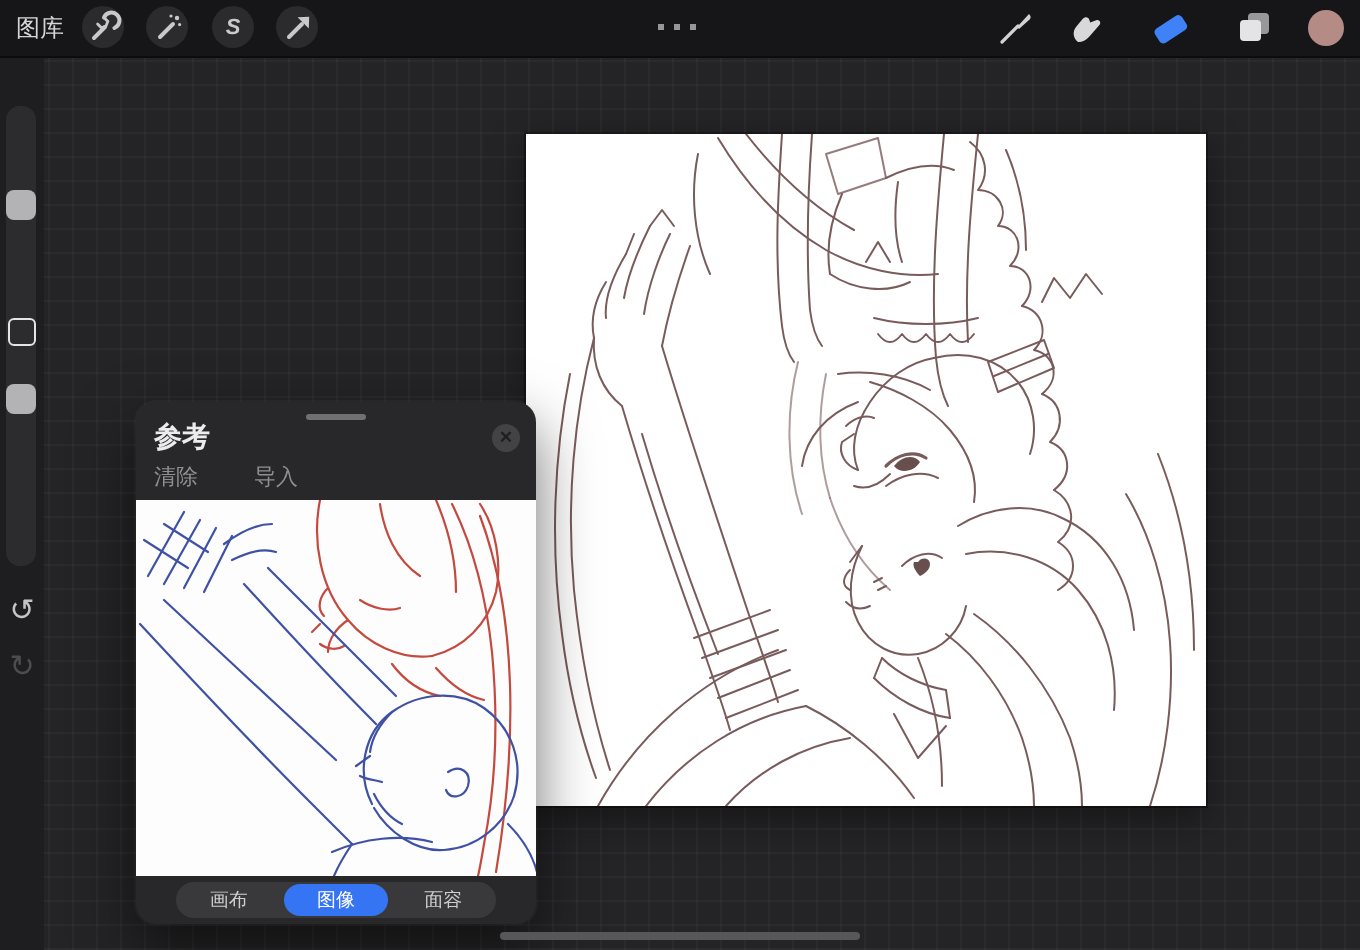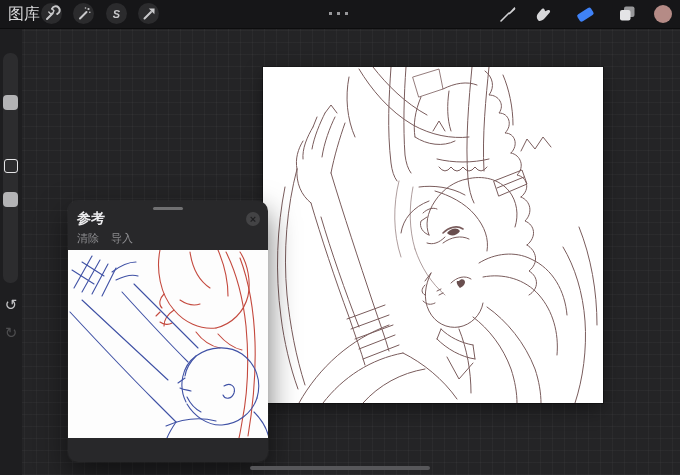--- a/index.html
+++ b/index.html
@@ -7,21 +7,21 @@
        font-family:"Liberation Sans","DejaVu Sans",sans-serif;
        background-color:#242426;
        background-image:
          repeating-linear-gradient(0deg, rgba(255,255,255,0.03) 0 1px, transparent 1px 12px),
          repeating-linear-gradient(90deg, rgba(255,255,255,0.03) 0 1px, transparent 1px 12px);
        user-select:none;}
   
   .topbar{position:absolute;left:0;top:0;width:680px;height:28px;background:#161618;
           border-bottom:1px solid #0c0c0d;z-index:30;}
   .gallery{position:absolute;left:8px;top:0;height:28px;line-height:28px;
-           font-size:16px;color:#d6d6d8;}
+           font-size:12px;color:#d6d6d8;}
   .toolcircle{position:absolute;top:3px;width:21px;height:21px;border-radius:50%;
               background:#2b2b2d;display:flex;align-items:center;justify-content:center;}
   .t1{left:41px}.t2{left:73px}.t3{left:106px}.t4{left:138px}
   .s-glyph{font-size:11px;font-style:italic;font-weight:bold;color:#c9c9cb;}
   .ricon{position:absolute;top:3px;width:22px;height:22px;display:flex;align-items:center;justify-content:center;}
   .r1{left:497px}.r2{left:532px}.r3{left:574px}.r4{left:616px}.r5{left:652px}
   .colorswatch{width:18px;height:18px;border-radius:50%;background:#b58b86;}
   .dots{position:absolute;left:329px;top:12px;display:flex;gap:5px;}
   .dots span{width:3px;height:3px;background:#97979a;display:block;}
   
@@ -37,21 +37,21 @@
   .canvas{position:absolute;left:263px;top:67px;width:340px;height:336px;background:#fff;
           box-shadow:0 0 0 1px rgba(0,0,0,0.35),0 6px 18px rgba(0,0,0,0.4);z-index:5;}
   
   .refpanel{position:absolute;left:42px;top:201px;width:200px;height:261px;background:#28282a;
             border-radius:10px;overflow:hidden;z-index:40;
             box-shadow:0 12px 30px rgba(0,0,0,0.55),0 0 0 1px rgba(255,255,255,0.04);margin-left:26px;}
   .draghandle{position:absolute;left:85px;top:6px;width:30px;height:3px;background:#707072;border-radius:2px;}
   .reftitle{position:absolute;left:9px;top:9px;font-size:14px;font-weight:bold;color:#ececee;}
   .refclose{position:absolute;right:8px;top:11px;width:14px;height:14px;border-radius:50%;background:#434345;
             color:#1f1f21;font-size:11px;font-weight:bold;line-height:14px;text-align:center;}
-  .refmenu{position:absolute;left:9px;top:30px;display:flex;gap:12px;}
+  .refmenu{position:absolute;left:9px;top:30px;display:flex;gap:28px;}
   .refmenu span{font-size:11px;color:#8f8f92;}
   .refimg{position:absolute;left:0;top:49px;width:200px;height:188px;background:#fdfdfd;}
   .segbar{position:absolute;left:20px;top:240px;width:160px;height:18px;background:#39393b;
           border-radius:9px;display:flex;}
   .seg{flex:1;display:flex;align-items:center;justify-content:center;font-size:9.5px;color:#cfcfd1;border-radius:8px;}
   .seg.sel{background:#3574f2;color:#fff;margin:1px;}
   
   .homebar{position:absolute;left:250px;top:466px;width:180px;height:4px;background:#57575a;border-radius:2px;z-index:50;}
   svg{display:block;}
 </style>
@@ -297,17 +297,22 @@
           <path d="M112,138 C116,140 120,140 123,141"></path>
           <path d="M119,147 C122,153 127,159 133,162"></path>
           <path d="M156,136 C162,132 168,136 166,143 C164,149 157,150 155,145"></path>
           <path d="M98,176 C114,169 132,167 148,171"></path>
           <path d="M186,162 C194,170 199,179 201,188"></path>
           <path d="M108,172 C104,178 101,183 99,188"></path>
         </g>
       </svg>
     </div>
 
+    <div class="segbar">
+      <div class="seg">画布</div>
+      <div class="seg sel">图像</div>
+      <div class="seg">面容</div>
+    </div>
   </div>
 
   <div class="homebar"></div>
 
 </div>
 
 </body></html>

